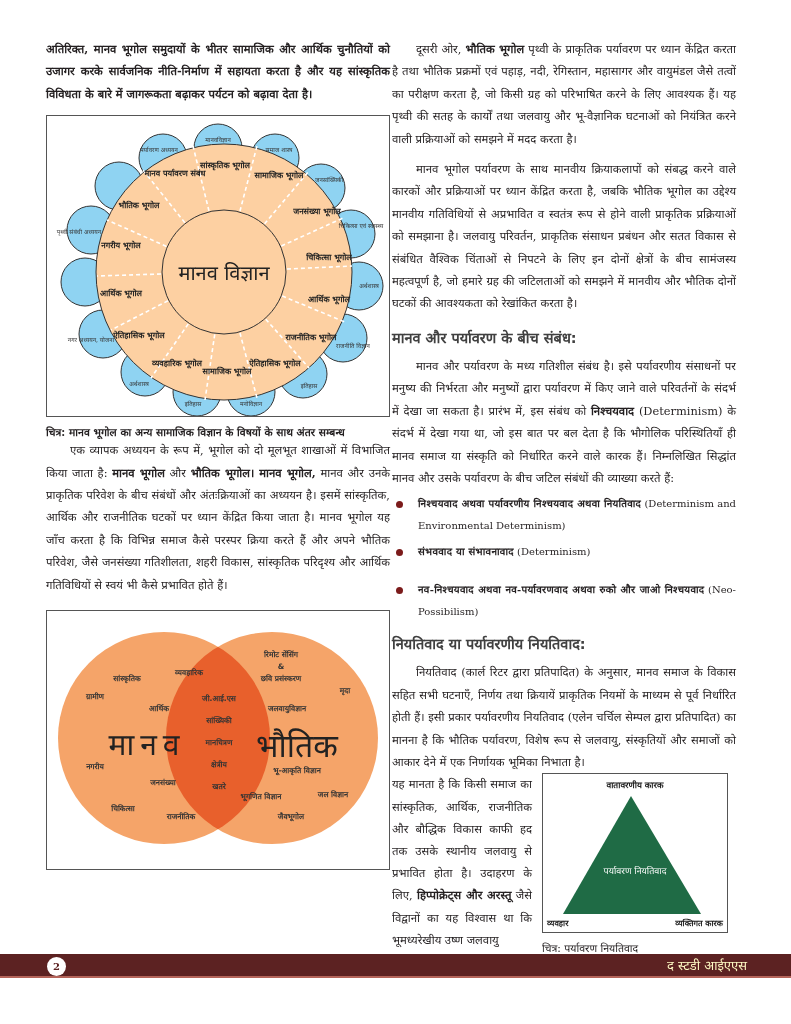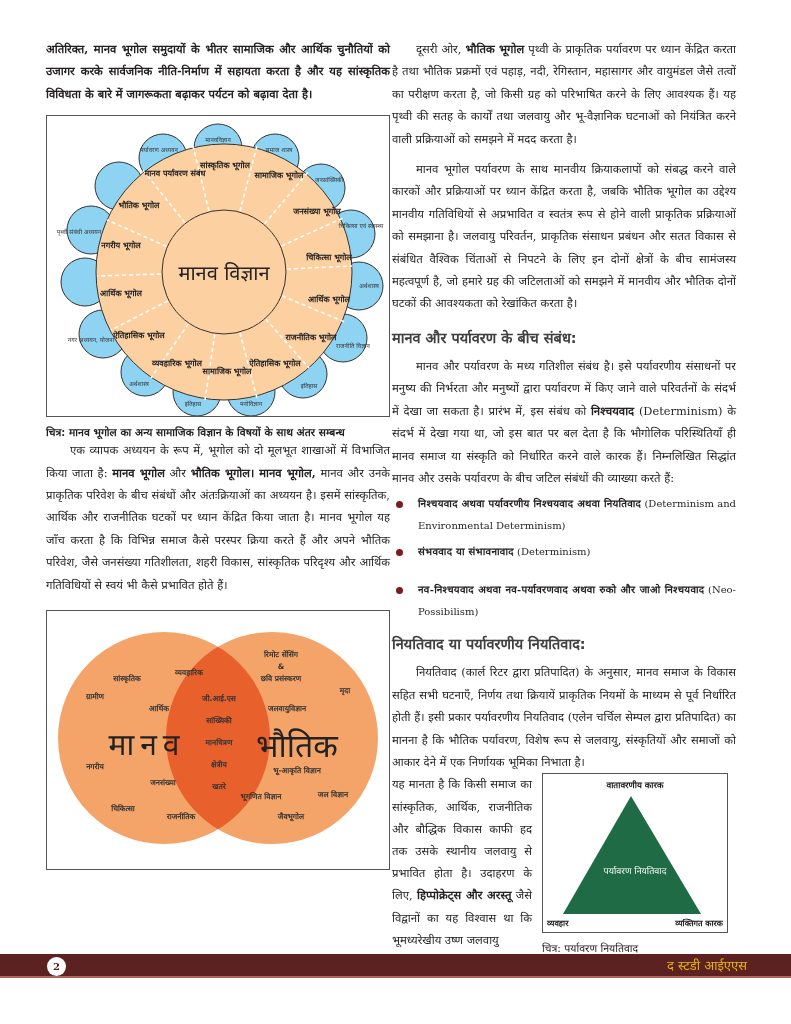--- a/index.html
+++ b/index.html
@@ -23,21 +23,21 @@
   ul.bullets li { position: relative; padding-left: 26px; font-size: 10px; line-height: 22px; text-align: justify; }
   ul.bullets li .dot { position: absolute; left: 4px; top: 8px; width: 7px; height: 7px; border-radius: 50%; background: #7b1b1b; }
   ul.bullets li b { letter-spacing: 0.3px; }
 
   .wrap-row { display: flex; gap: 10px; }
   .wrap-text { width: 140px; font-size: 11.4px; line-height: 22.2px; text-align: justify; }
   .tri-box { width: 186px; }
 
   .footer { position: absolute; left: 0; top: 954px; width: 791px; height: 24px; background: #5c2222; border-bottom: 2px solid #b4645a; }
   .page-num { position: absolute; left: 47px; top: 3px; width: 19px; height: 19px; border-radius: 50%; background: #fff; color: #5c2222; font-size: 10px; font-weight: bold; text-align: center; line-height: 19px; }
-  .brand { position: absolute; right: 44px; top: 2px; color: #eab308; font-family: "DejaVu Sans", sans-serif; font-size: 13px; line-height: 20px; }
+  .brand { position: absolute; right: 44px; top: 2px; color: #fef9c3; font-family: "DejaVu Sans", sans-serif; font-size: 13px; line-height: 20px; }
 
   svg text { font-family: "DejaVu Sans", sans-serif; }
 </style>
 </head>
 <body>
 
 <div class="col col-left">
   <p class="body" style="font-weight:bold;">अतिरिक्त, मानव भूगोल समुदायों के भीतर सामाजिक और आर्थिक चुनौतियों को उजागर करके सार्वजनिक नीति-निर्माण में सहायता करता है और यह सांस्कृतिक विविधता के बारे में जागरूकता बढ़ाकर पर्यटन को बढ़ावा देता है।</p>
 
   <div class="fig-box" style="margin-top:10px; height:302px;">

